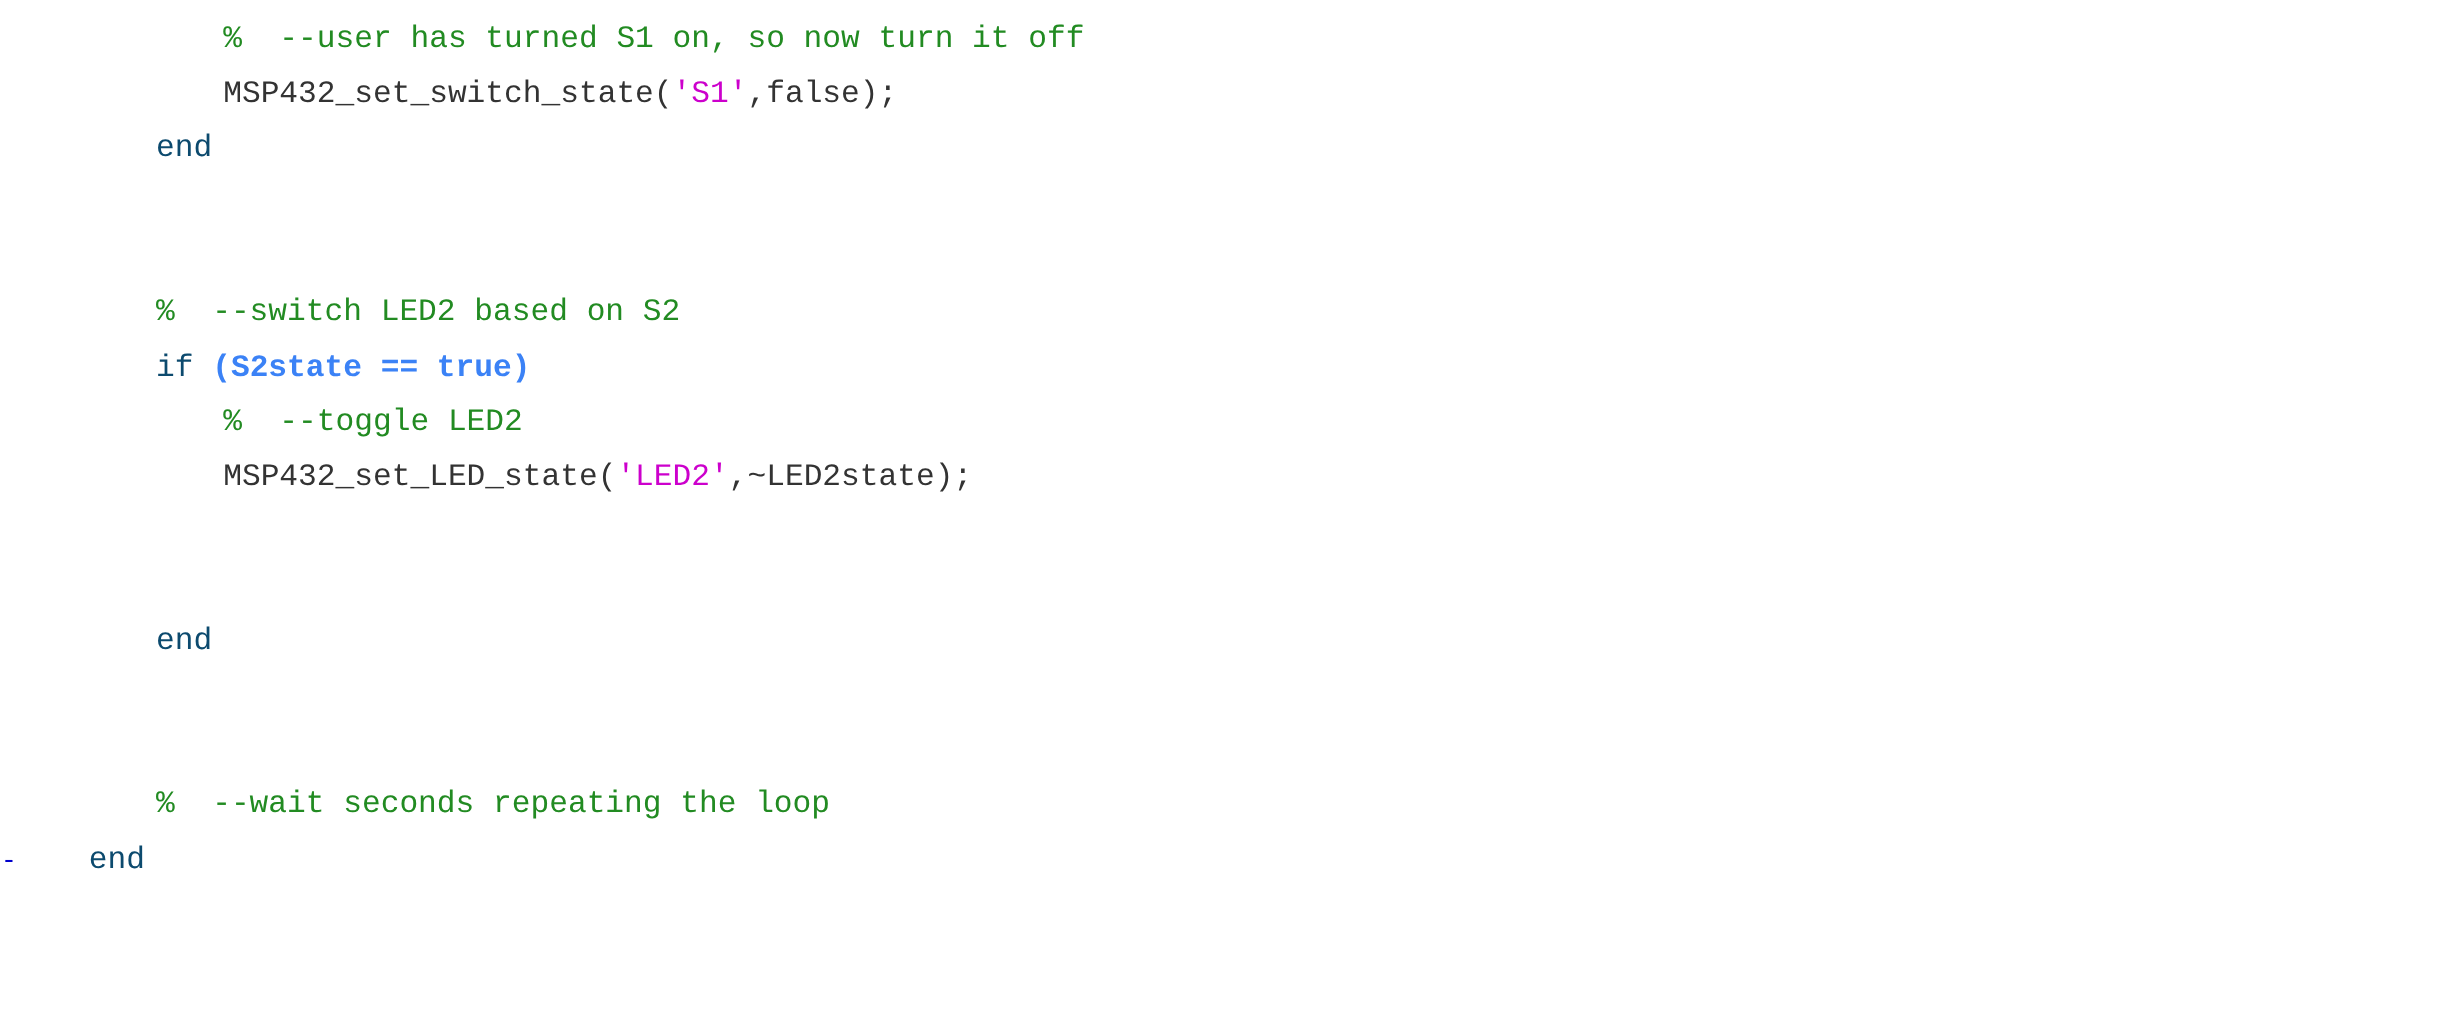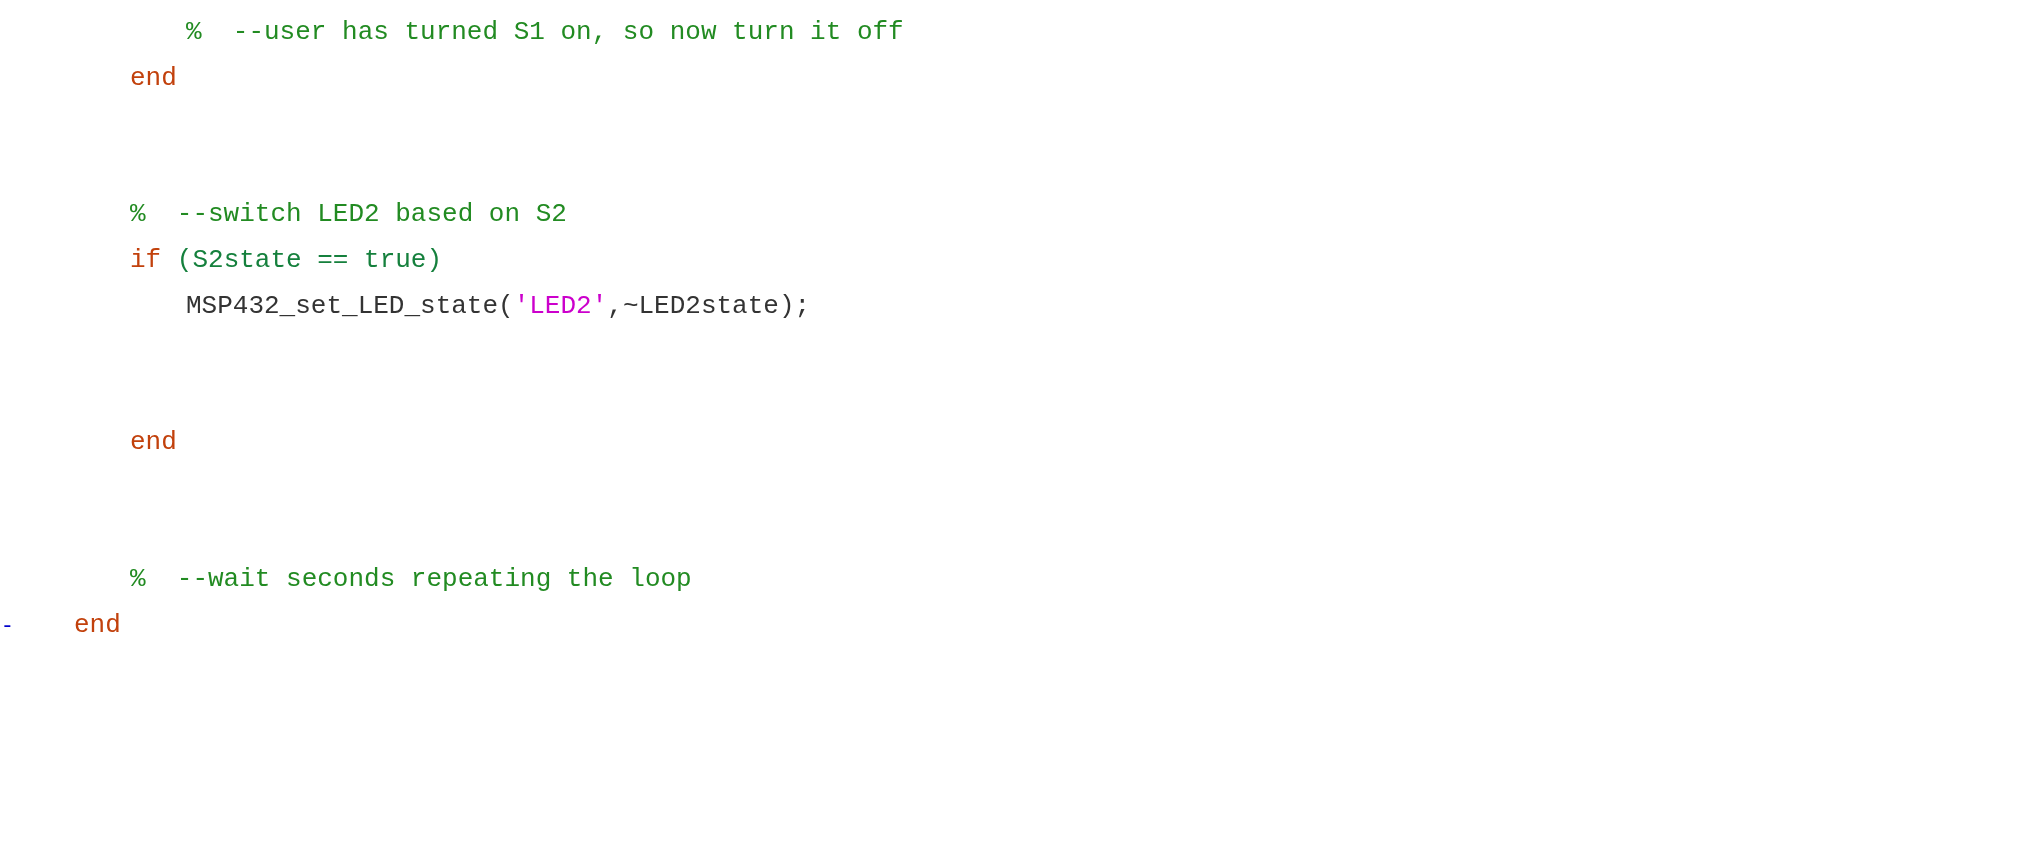--- a/index.html
+++ b/index.html
@@ -42,36 +42,38 @@
       padding-right: 4px;
     }
 
     .line-content {
       flex: 1;
       padding-left: 20px;
     }
 
     
     .c-comment { color: #228B22; }        
-    .c-keyword { color: #c2410c; }        
+    .c-keyword { color: #0c4a6e; }        
     .c-function { color: #333333; }       
     .c-string { color: #cc00cc; }
-    .c-variable { color: #15803d; }
+    .c-variable { color: #3b82f6; font-weight: bold; }
   </style>
 </head>
 <body>
 
 <div class="code-container">
   <div id="code-lines">
       <div class="code-line"><span class="line-marker"></span><span class="line-content" style="padding-left: 168px;"><span class="c-comment">%  --user has turned S1 on, so now turn it off</span></span></div>
+      <div class="code-line"><span class="line-marker"></span><span class="line-content" style="padding-left: 168px;"><span class="c-function">MSP432_set_switch_state(</span><span class="c-string">'S1'</span><span class="c-function">,false);</span></span></div>
       <div class="code-line"><span class="line-marker"></span><span class="line-content" style="padding-left: 112px;"><span class="c-keyword">end</span></span></div>
       <div class="code-line"><span class="line-marker"></span><span class="line-content" style="padding-left: 0px;">&nbsp;</span></div>
       <div class="code-line"><span class="line-marker"></span><span class="line-content" style="padding-left: 0px;">&nbsp;</span></div>
       <div class="code-line"><span class="line-marker"></span><span class="line-content" style="padding-left: 112px;"><span class="c-comment">%  --switch LED2 based on S2</span></span></div>
       <div class="code-line"><span class="line-marker"></span><span class="line-content" style="padding-left: 112px;"><span class="c-keyword">if</span><span class="c-variable"> (S2state == true)</span></span></div>
+      <div class="code-line"><span class="line-marker"></span><span class="line-content" style="padding-left: 168px;"><span class="c-comment">%  --toggle LED2</span></span></div>
       <div class="code-line"><span class="line-marker"></span><span class="line-content" style="padding-left: 168px;"><span class="c-function">MSP432_set_LED_state(</span><span class="c-string">'LED2'</span><span class="c-function">,~LED2state);</span></span></div>
       <div class="code-line"><span class="line-marker"></span><span class="line-content" style="padding-left: 0px;">&nbsp;</span></div>
       <div class="code-line"><span class="line-marker"></span><span class="line-content" style="padding-left: 0px;">&nbsp;</span></div>
       <div class="code-line"><span class="line-marker"></span><span class="line-content" style="padding-left: 112px;"><span class="c-keyword">end</span></span></div>
       <div class="code-line"><span class="line-marker"></span><span class="line-content" style="padding-left: 0px;">&nbsp;</span></div>
       <div class="code-line"><span class="line-marker"></span><span class="line-content" style="padding-left: 0px;">&nbsp;</span></div>
       <div class="code-line"><span class="line-marker"></span><span class="line-content" style="padding-left: 112px;"><span class="c-comment">%  --wait seconds repeating the loop</span></span></div>
       <div class="code-line"><span class="line-marker">-</span><span class="line-content" style="padding-left: 56px;"><span class="c-keyword">end</span></span></div>
     </div>
 </div>

